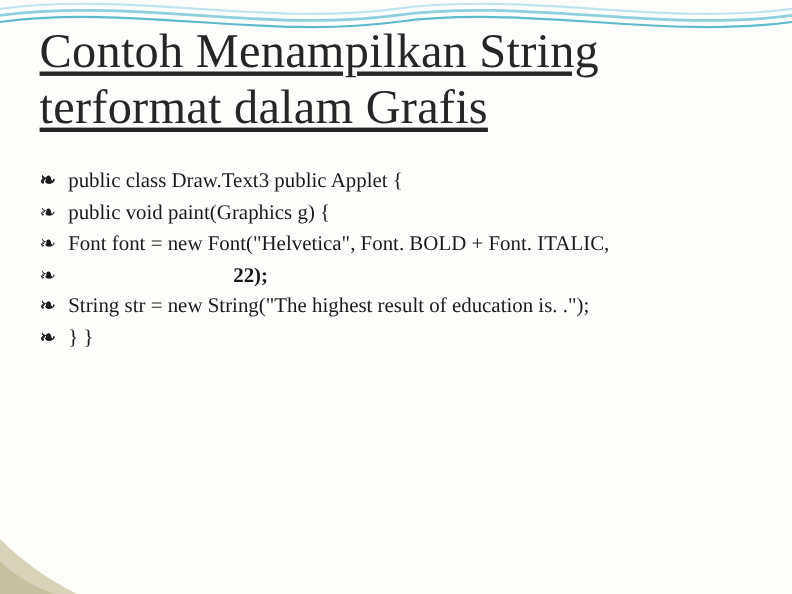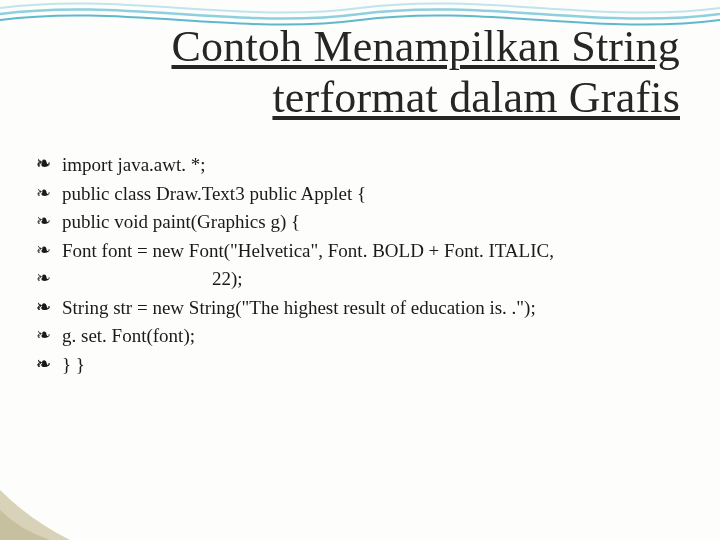--- a/index.html
+++ b/index.html
@@ -32,21 +32,20 @@
     top: 22px;
     left: 36px;
     right: 40px;
     font-size: 44px;
     line-height: 1.15;
     color: #262626;
     text-decoration: underline;
     text-underline-offset: 4px;
     font-weight: 400;
     letter-spacing: 0.2px;
-    text-align: right;
   }
   .code-list {
     position: absolute;
     top: 150px;
     left: 36px;
     right: 30px;
     list-style: none;
     font-size: 19px;
     line-height: 1.45;
     color: #1a1a1a;
@@ -59,43 +58,44 @@
   .code-list li .bullet {
     position: absolute;
     left: 0;
     top: 0;
     font-family: "Segoe UI Symbol", "Arial Unicode MS", sans-serif;
     font-size: 18px;
   }
   .indent-22 {
     display: block;
     padding-left: 150px;
+    font-weight: bold;
   }
 </style>
 </head>
 <body>
 
 <svg class="wave-top" viewBox="0 0 720 40" preserveAspectRatio="none">
   <path d="M0,18 C120,2 240,34 360,18 C480,2 600,34 720,18" fill="none" stroke="#bfe4ee" stroke-width="2"></path>
   <path d="M0,24 C120,8 240,40 360,24 C480,8 600,40 720,24" fill="none" stroke="#8fd0de" stroke-width="2.5"></path>
   <path d="M0,30 C120,14 240,46 360,30 C480,14 600,46 720,30" fill="none" stroke="#5fb9cd" stroke-width="2"></path>
 </svg>
 
 <svg class="corner-bl" viewBox="0 0 110 80" preserveAspectRatio="none">
   <path d="M0,80 L0,30 Q30,60 70,80 Z" fill="#d7d2b8"></path>
   <path d="M0,80 L0,50 Q20,70 50,80 Z" fill="#c7c09e"></path>
 </svg>
 
 <h1 class="title">Contoh Menampilkan String terformat dalam Grafis</h1>
 
 <ul class="code-list">
     <li><span class="bullet">❧</span></li>
-    <li><span class="bullet">❧</span><span>import java.awt. *;</span></li>
+    <li><span class="bullet">❧</span></li>
     <li><span class="bullet">❧</span><span>public class Draw.Text3 public Applet {</span></li>
     <li><span class="bullet">❧</span><span>public void paint(Graphics g) {</span></li>
     <li><span class="bullet">❧</span><span>Font font = new Font("Helvetica", Font. BOLD + Font. ITALIC,</span></li>
     <li><span class="bullet">❧</span><span></span><span class="indent-22">22);</span></li>
     <li><span class="bullet">❧</span></li>
     <li><span class="bullet">❧</span><span>String str = new String("The highest result of education is. .");</span></li>
-    <li><span class="bullet">❧</span><span>g. set. Font(font);</span></li>
+    <li><span class="bullet">❧</span></li>
     <li><span class="bullet">❧</span></li>
     <li><span class="bullet">❧</span><span>}        }</span></li>
   </ul>
 
 </body></html>

